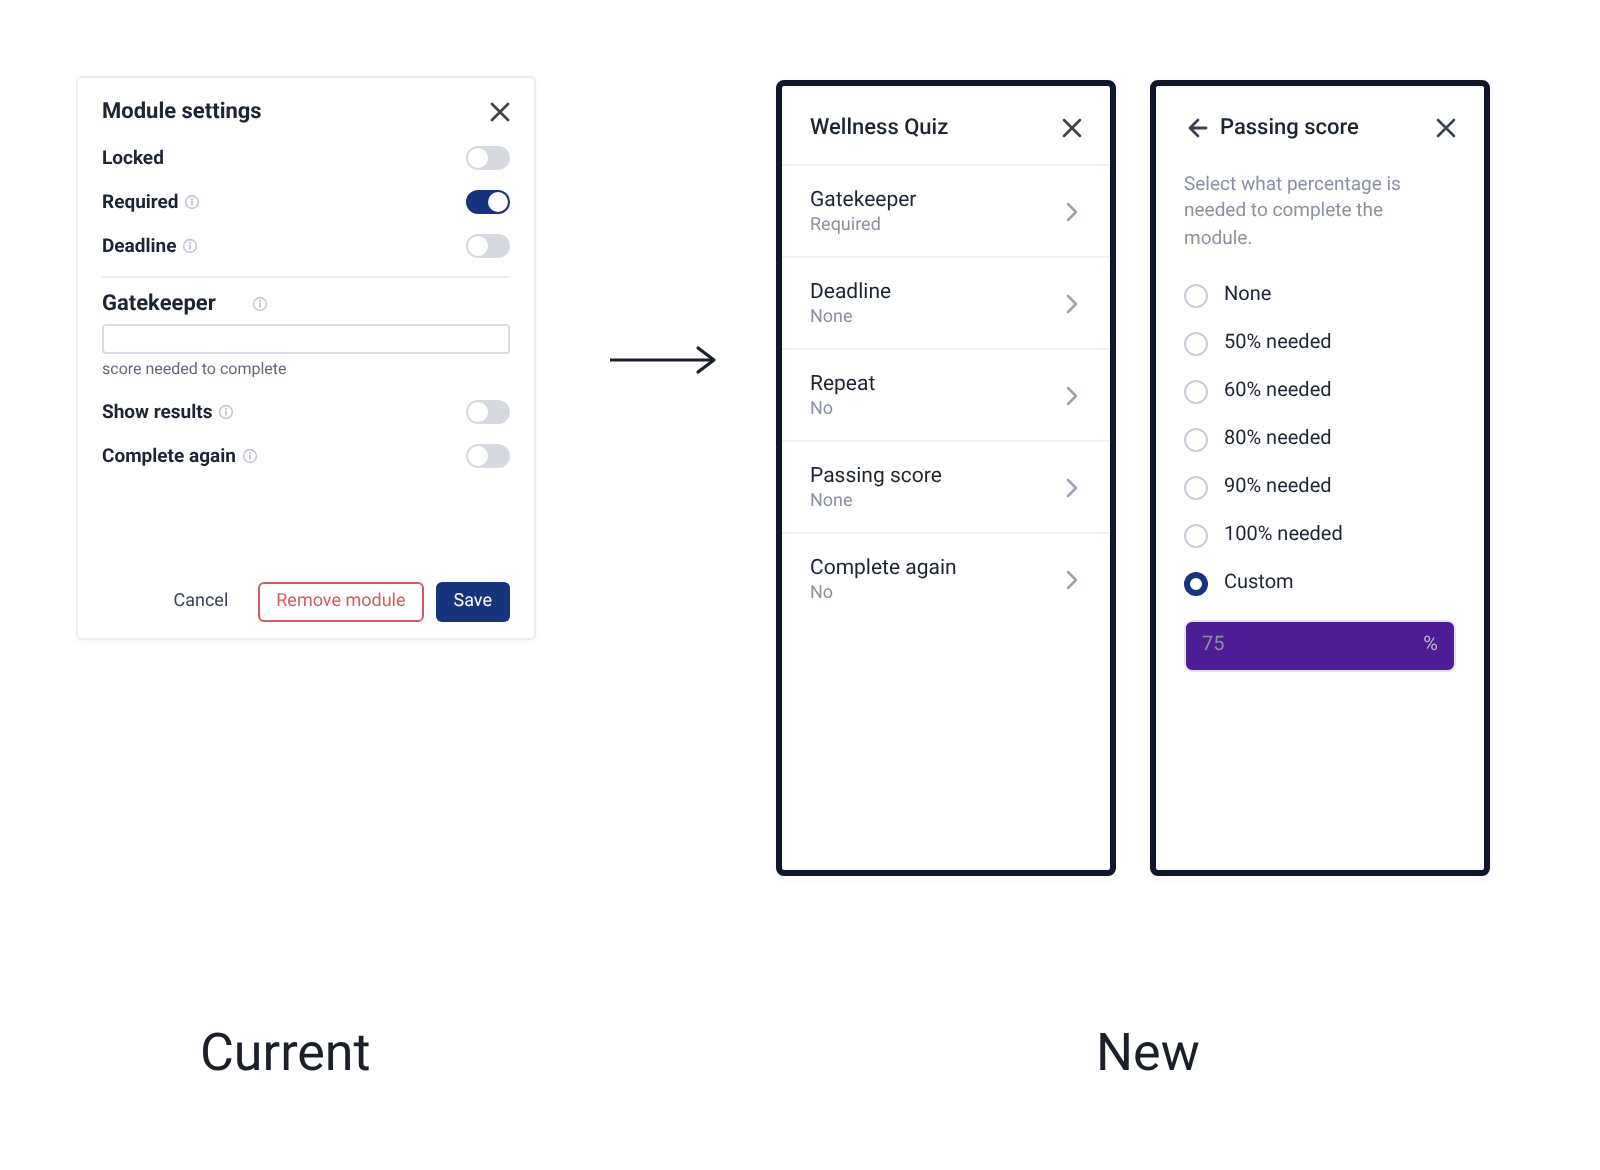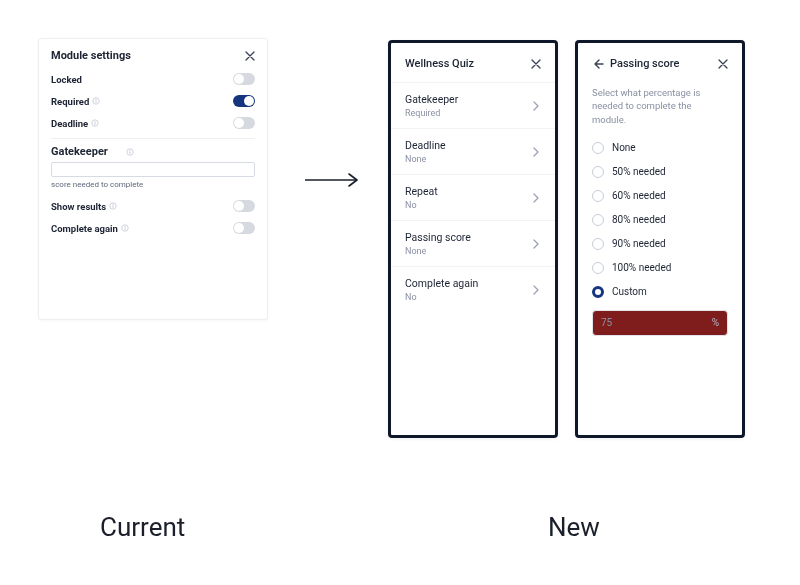--- a/index.html
+++ b/index.html
@@ -138,21 +138,21 @@
     position:relative; background:#fff;
   }
   .radio.selected { border:3.5px solid #17357f; }
   .pn-radio .rlabel { font-size:10px; color:#1d2433; }
 
   .pn-custom-input {
     margin: 6px 14px 0 14px;
     display:flex; align-items:center;
     border:1px solid #e2e5ec; border-radius:4px;
     height:26px; padding:0 8px;
-    background:#7f1d1d;
+    background:#4c1d95;
   }
   .pn-custom-input .cv { font-size:10px; color:#8a90a2; flex:1; }
   .pn-custom-input .unit { font-size:10px; color:#b4b9c7; }
 
   
   .big-label {
     position:absolute;
     font-size:26px; font-weight:400; color:#1b1f2a;
   }
   .big-label.current { left: 100px; top: 512px; }
@@ -245,20 +245,25 @@
             <circle cx="5" cy="5" r="4" fill="none" stroke="#c3c8d4" stroke-width="1"></circle>
             <rect x="4.4" y="4.2" width="1.2" height="3" fill="#c3c8d4"></rect>
             <rect x="4.4" y="2.4" width="1.2" height="1.2" fill="#c3c8d4"></rect>
           </svg>
       </span>
       <span class="toggle">
           <span class="knob"></span>
         </span>
     </div>
 
+    <div class="pc-footer">
+      <div class="btn btn-text">Cancel</div>
+      <div class="btn btn-danger-outline">Remove module</div>
+      <div class="btn btn-primary">Save</div>
+    </div>
   </div>
 
   <svg class="arrow" viewBox="0 0 58 20">
     <line x1="0" y1="10" x2="52" y2="10" stroke="currentColor" stroke-width="1.6"></line>
     <path d="M52 10 L44 4 M52 10 L44 16" stroke="currentColor" stroke-width="1.6" fill="none" stroke-linecap="round"></path>
   </svg>
 
   <div class="panel-new p1">
     <div class="pn-header">
       <div class="pn-title">Wellness Quiz</div>

